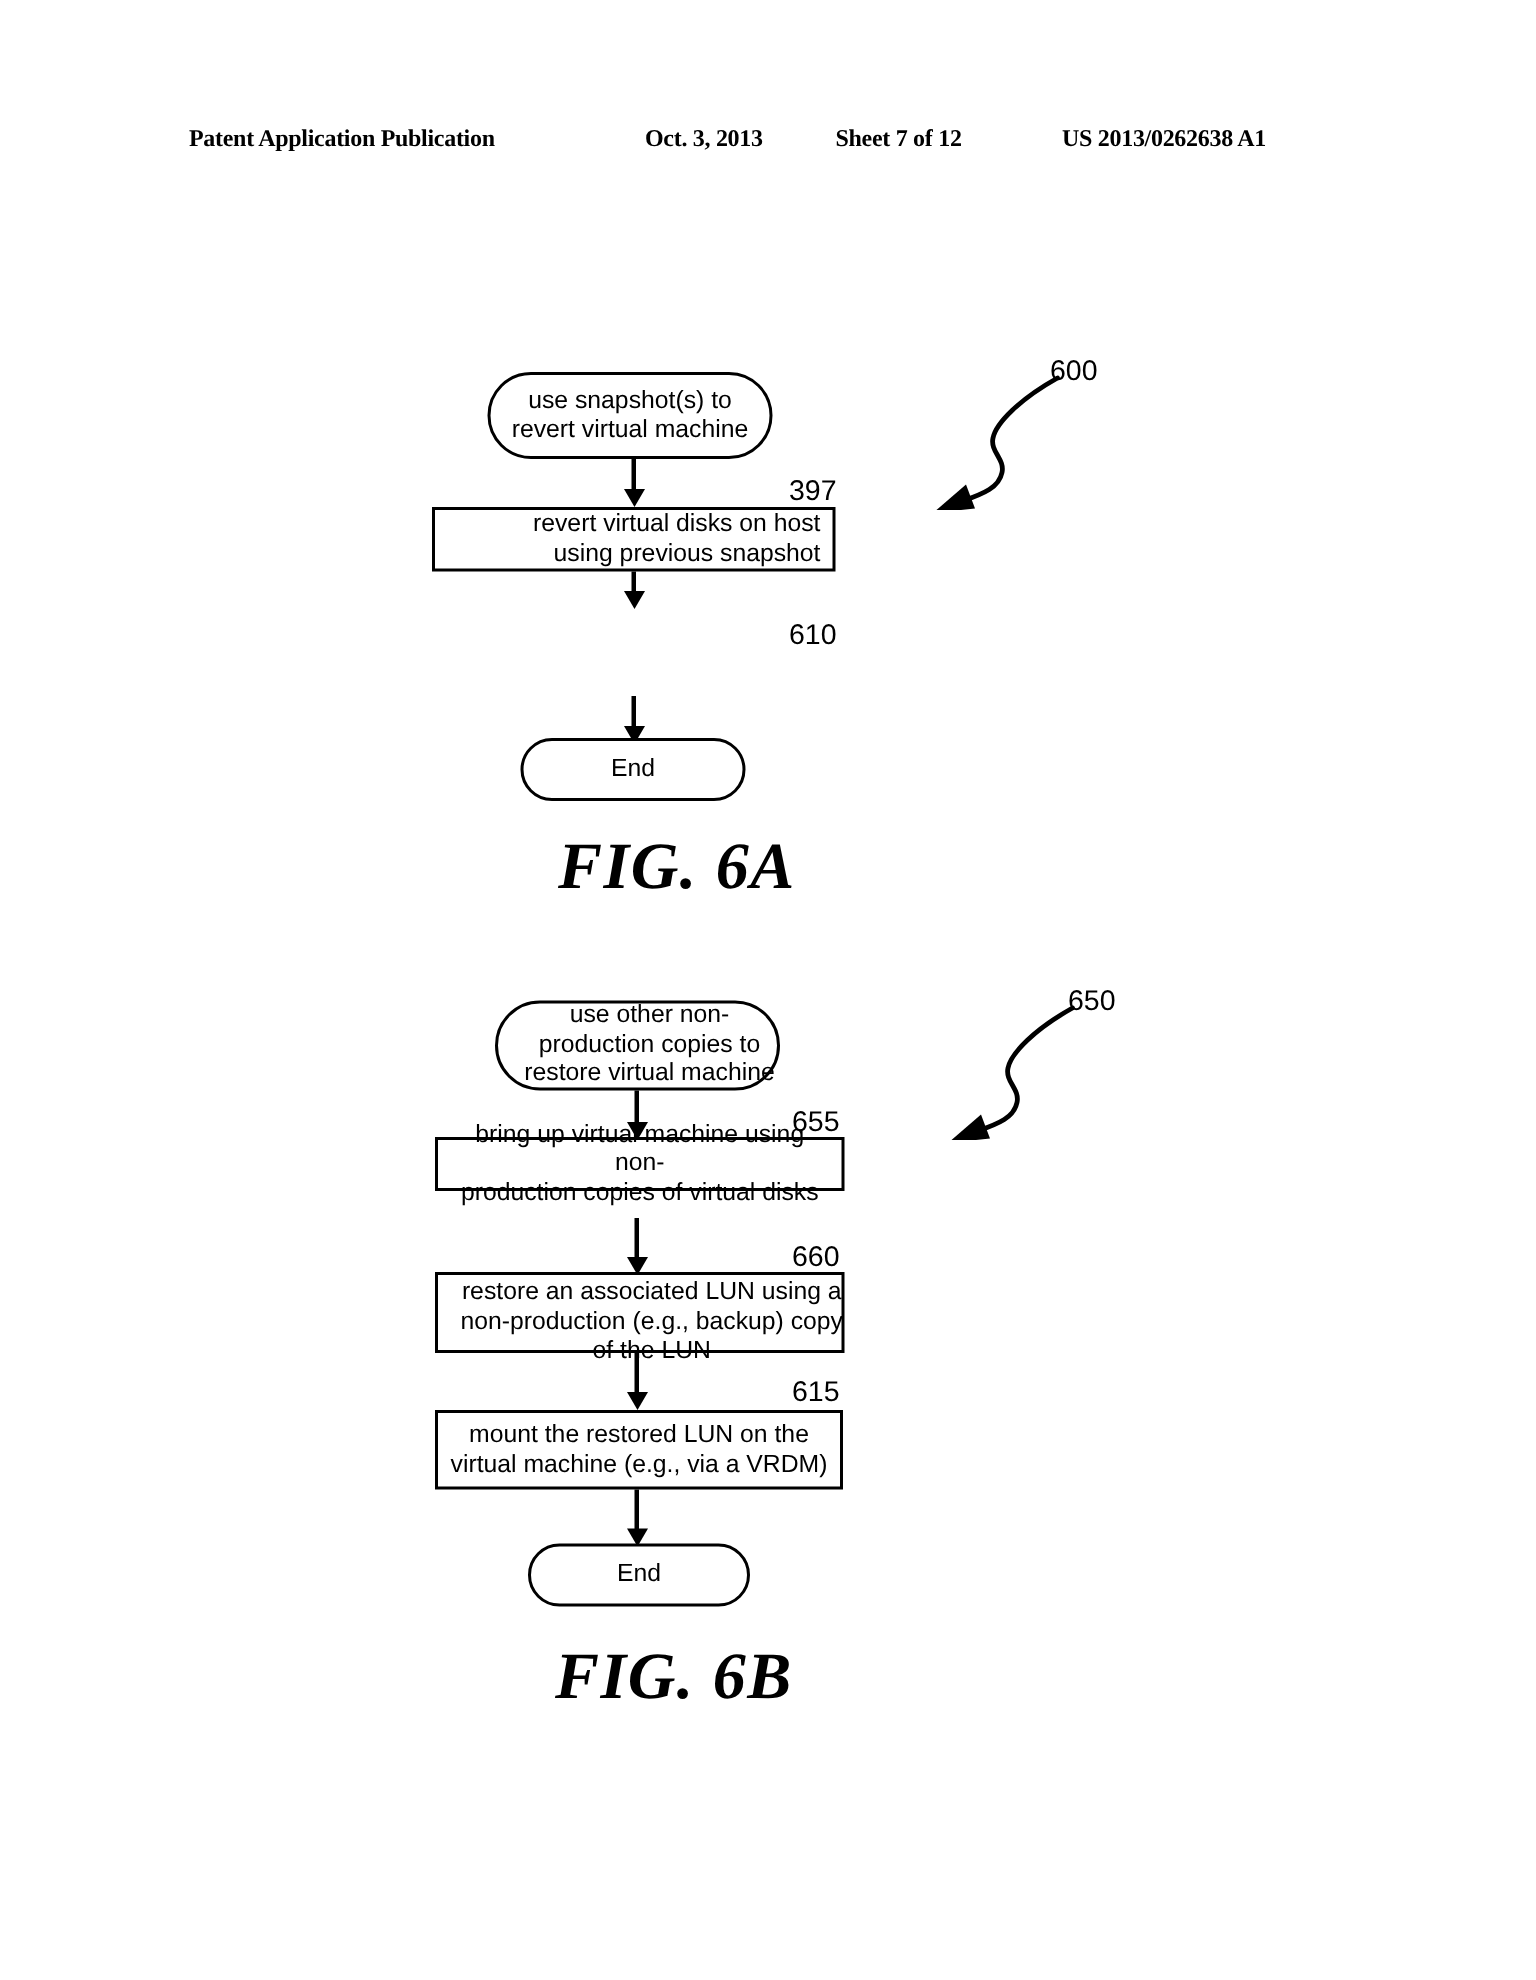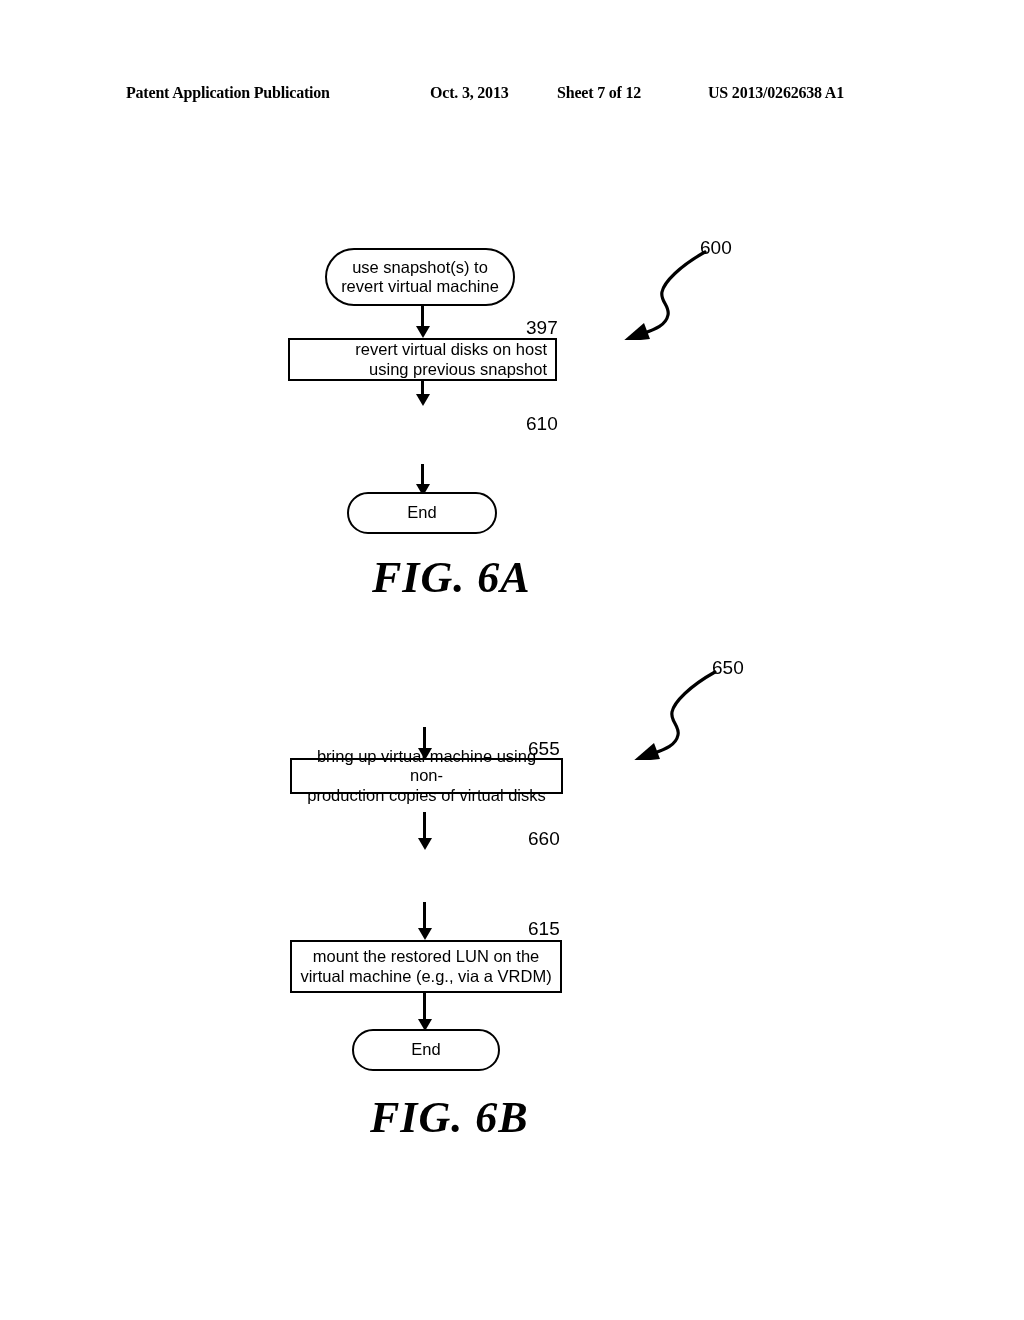--- a/index.html
+++ b/index.html
@@ -180,38 +180,48 @@
     <path d="M 105 22 C 80 36, 64 52, 62 62 C 60 71, 70 76, 68 85 C 66 95, 56 99, 42 104" fill="none" stroke="#000" stroke-width="3.2" stroke-linecap="round"></path>
     <polygon points="44,93 22,112 50,109" fill="#000"></polygon>
   </svg>
   <div class="ref-label" style="left:700px; top:238px;">600</div>
 
   <div class="fig-caption" style="left:372px; top:552px;">FIG. 6A</div>
 </div>
 
 <div class="figure" id="figure-6b" style="top:0;height:600px;">
 
+  <div class="node terminal overflow" style="left:330px; top:667px; width:190px; height:60px;">
+    <span class="node-text" style="top:-2px;">use other non-
+production copies to
+restore virtual machine</span>
+  </div>
 
   <div class="connector" style="left:423px; top:727px; height:33px;">
     <div class="stem" style="height:23px;"></div>
     <div class="head" style="top:21px;"></div>
   </div>
 
   <div class="ref-label" style="left:528px; top:739px;">655</div>
   <div class="node" style="left:290px; top:758px; width:273px; height:36px;">
     <span class="node-text">bring up virtual machine using non-
 production copies of virtual disks</span>
   </div>
 
   <div class="connector" style="left:423px; top:812px; height:38px;">
     <div class="stem" style="height:28px;"></div>
     <div class="head" style="top:26px;"></div>
   </div>
 
   <div class="ref-label" style="left:528px; top:829px;">660</div>
+  <div class="node overflow" style="left:290px; top:848px; width:273px; height:54px;">
+    <span class="node-text" style="top:2px;">restore an associated LUN using a
+non-production (e.g., backup) copy
+of the LUN</span>
+  </div>
 
   <div class="connector" style="left:423px; top:902px; height:38px;">
     <div class="stem" style="height:28px;"></div>
     <div class="head" style="top:26px;"></div>
   </div>
 
   <div class="ref-label" style="left:528px; top:919px;">615</div>
   <div class="node" style="left:290px; top:940px; width:272px; height:53px;">
     <span class="node-text">mount the restored LUN on the
 virtual machine (e.g., via a VRDM)</span>

